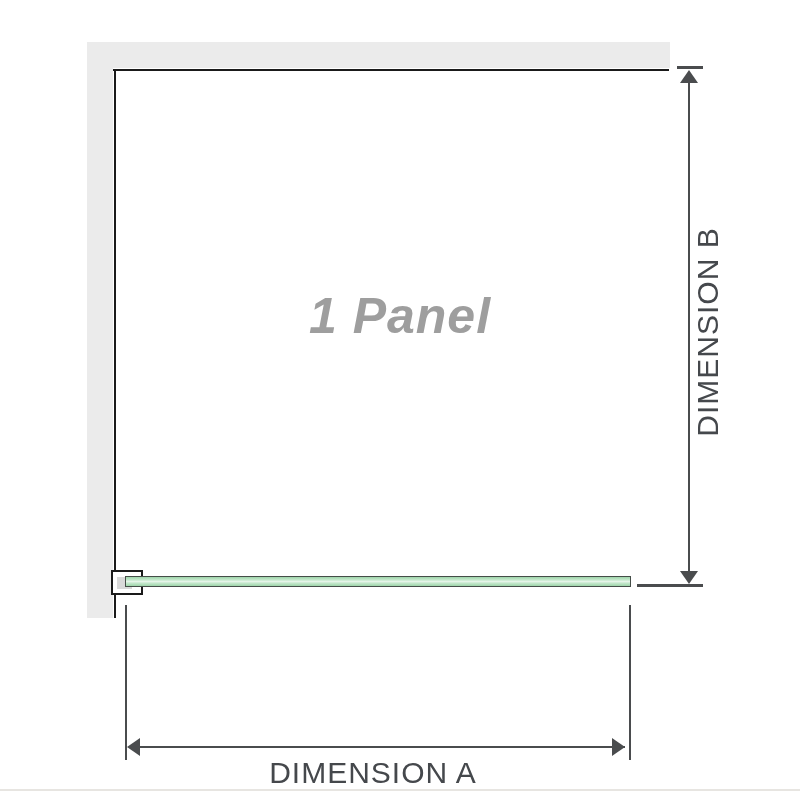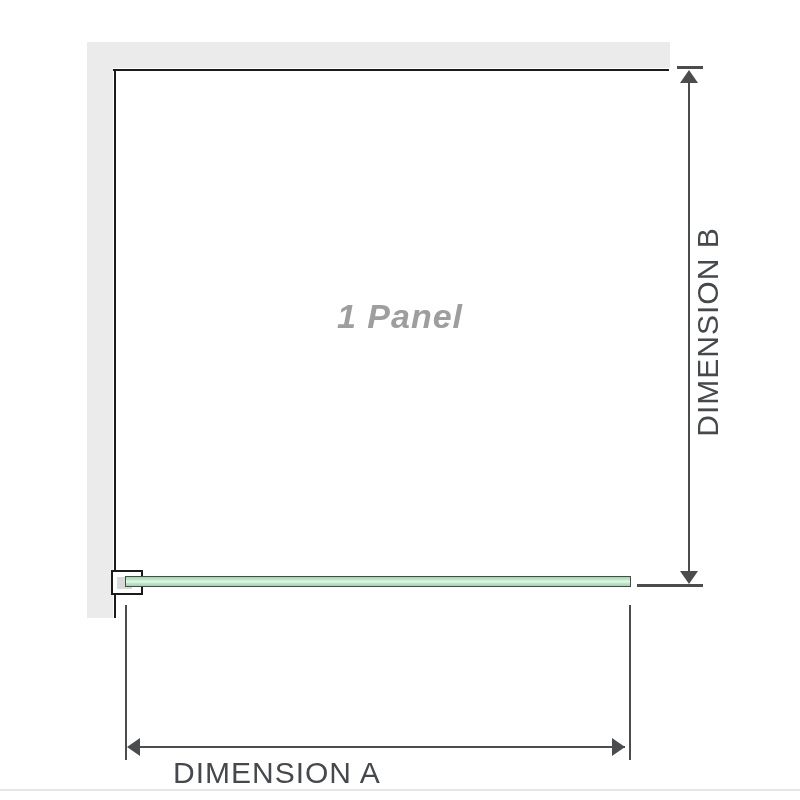--- a/index.html
+++ b/index.html
@@ -24,21 +24,21 @@
 
   
   .outline { background: var(--outline, #1a1a1a); }
   .outline-top  { left: 113px; top: 69px; width: 556px; height: 2px; }
   .outline-left { left: 114px; top: 69px; width: 2px;  height: 549px; }
 
   
   .panel-text {
     left: 250px; top: 294px; width: 300px; height: 46px;
     text-align: center;
-    font-size: 34px;
+    font-size: 50px;
     line-height: 44px;
     font-style: italic;
     font-weight: 600;
     letter-spacing: 1px;
     color: var(--panel_text, #9e9e9e);
   }
 
   
   .bracket {
     left: 111px; top: 570px; width: 32px; height: 25px;
@@ -107,20 +107,21 @@
   .dim-label {
     color: var(--label, #45484c);
     font-size: 30px;
     font-weight: 400;
     letter-spacing: 1px;
     white-space: nowrap;
   }
   .dim-label-a {
     left: 173px; top: 757px; width: 400px; height: 32px;
     line-height: 32px;
+    text-align: center;
   }
   .dim-label-b {
     left: 558px; top: 317px; width: 300px; height: 30px;
     line-height: 30px;
     text-align: center;
     transform: rotate(-90deg);
   }
 
   
   .baseline {

